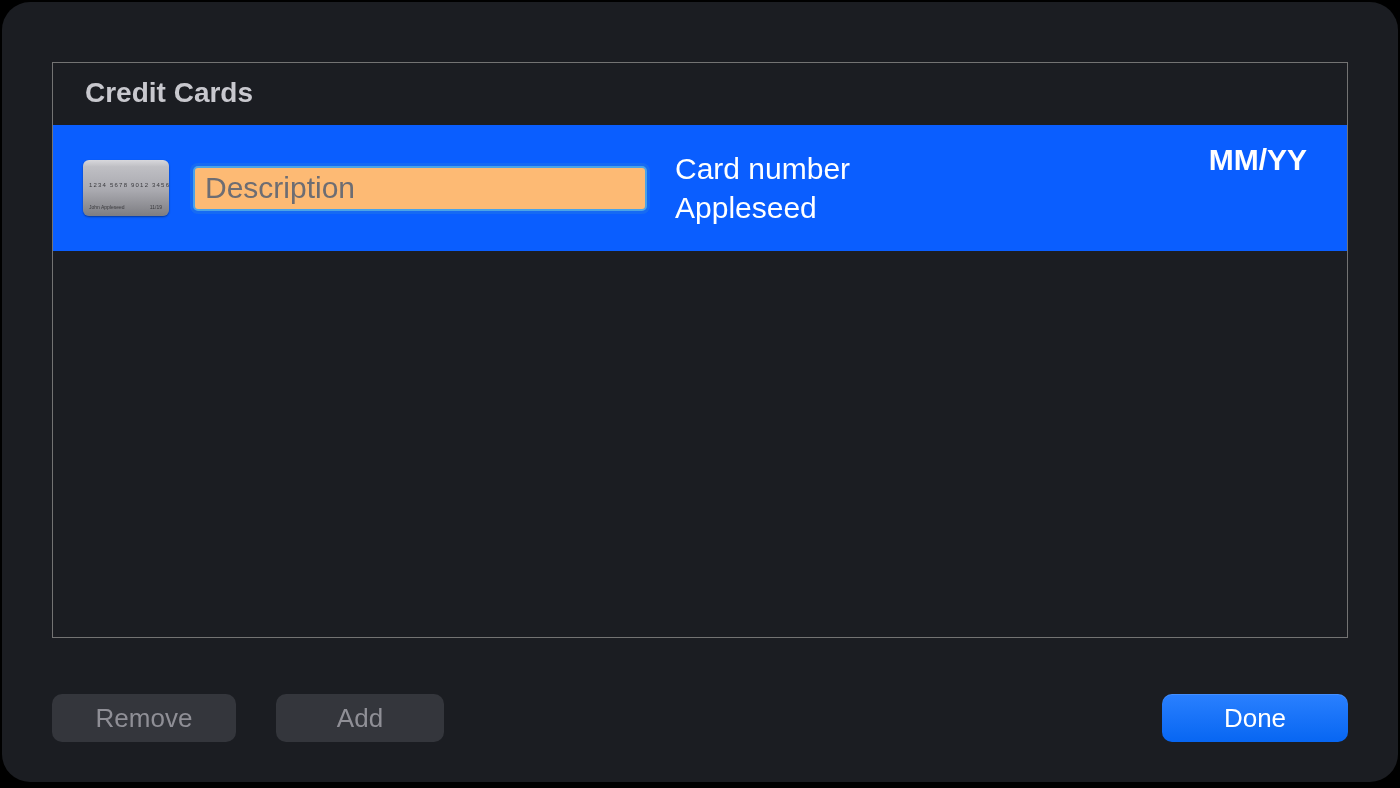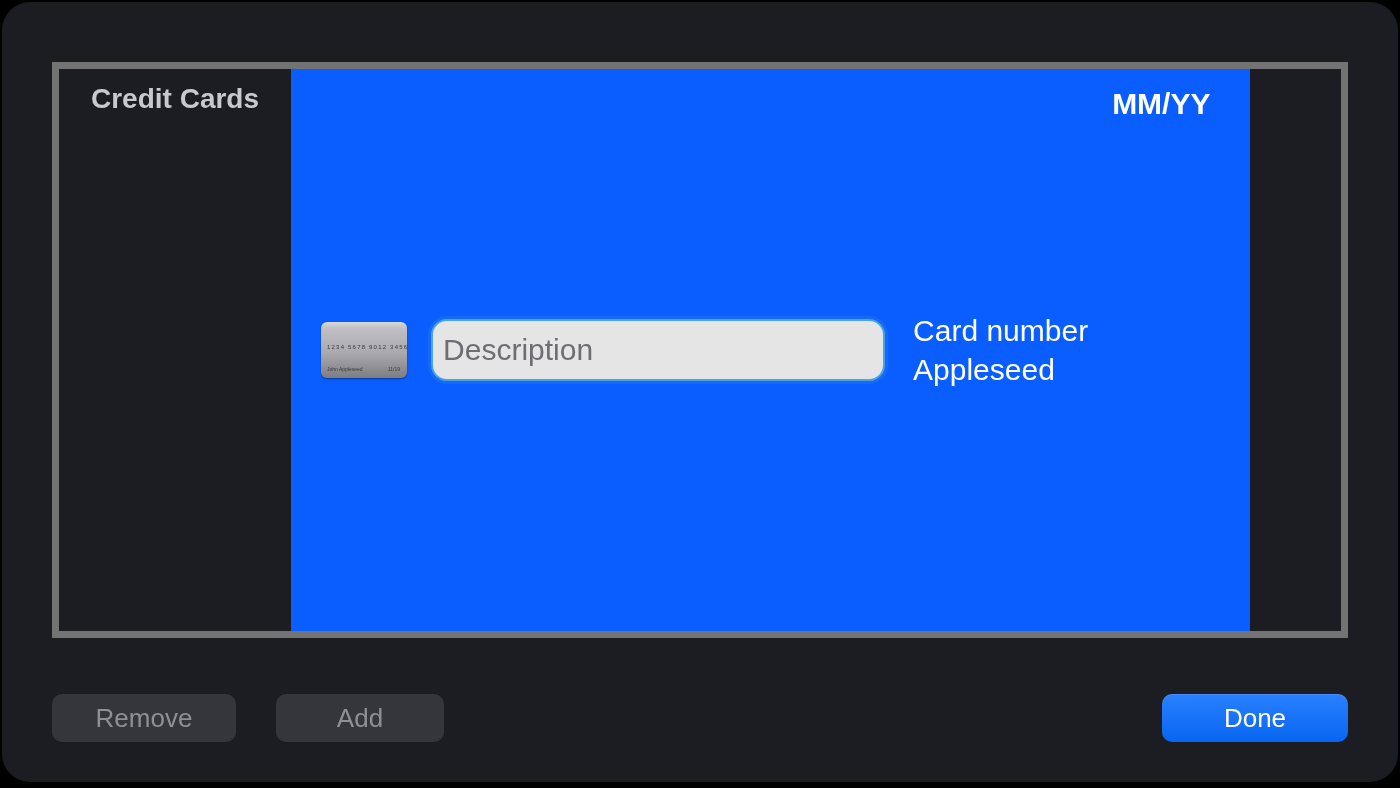--- a/index.html
+++ b/index.html
@@ -17,24 +17,24 @@
     height: 780px;
     margin-top: 2px;
     background: #1b1d22;
     border-radius: 28px;
     padding: 60px 50px 40px 50px;
     position: relative;
     display: flex;
     flex-direction: column;
   }
   .panel {
-    border: 7px solid #737373;
+    border: 1px solid #737373;
     flex: 1;
     display: flex;
-    flex-direction: row;
+    flex-direction: column;
     overflow: hidden;
   }
   .panel-header {
     padding: 14px 32px 16px 32px;
   }
   .panel-title {
     color: #c8c8ce;
     font-size: 28px;
     font-weight: 600;
   }
@@ -77,24 +77,24 @@
     bottom: 6px;
     right: 7px;
     font-size: 5px;
     color: #3a3a3e;
   }
   .desc-wrap {
     flex: 0 0 454px;
   }
   .desc-input {
     width: 100%;
-    height: 62px;
-    background: #e5e5e5;
+    height: 45px;
+    background: #fdba74;
     border: 2px solid #4aa3e8;
-    border-radius: 16px;
+    border-radius: 5px;
     color: #6d6d73;
     font-size: 30px;
     padding: 2px 10px;
     outline: none;
     box-shadow: 0 0 0 3px rgba(45,130,220,.35);
   }
   .desc-input::placeholder { color: #6d6d73; }
   .middle-col {
     flex: 1;
     display: flex;

